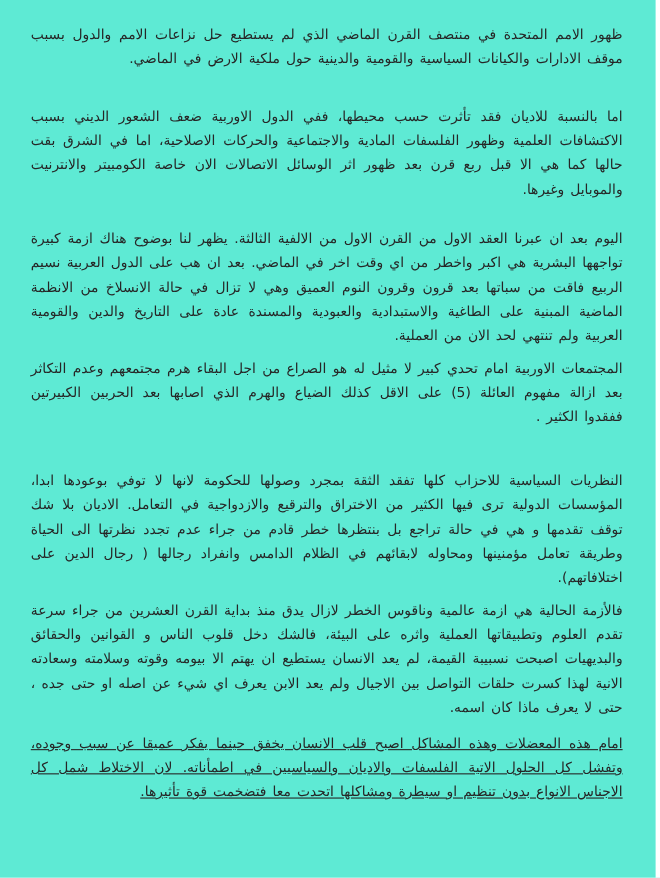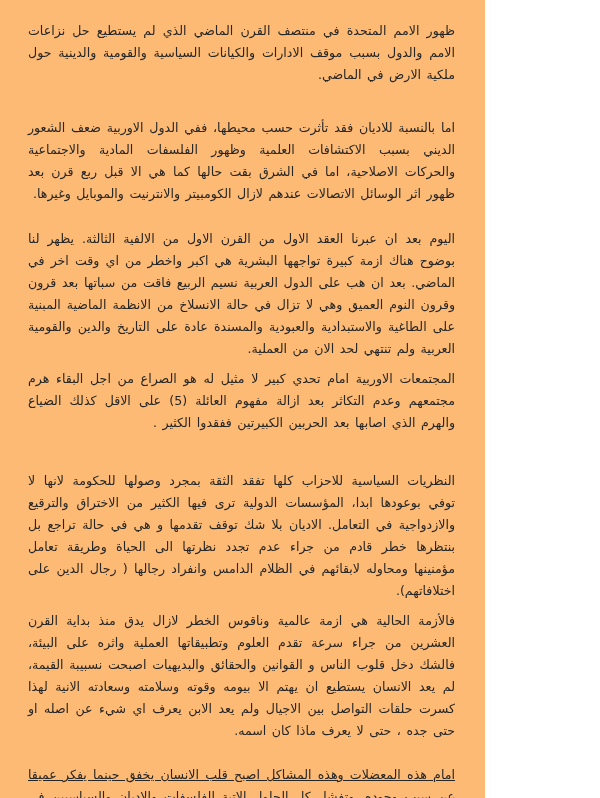--- a/index.html
+++ b/index.html
@@ -8,48 +8,48 @@
   }
   body {
     width: 600px;
     height: 798px;
     background: #ffffff;
     overflow: hidden;
     font-family: "DejaVu Sans", sans-serif;
   }
   .page {
     box-sizing: border-box;
-    width: 485px;
+    width: 596px;
     height: 798px;
     padding: 20px 30px 0 28px;
-    background: #fdba74;
+    background: #5eead4;
   }
   .doc-paragraph {
     direction: rtl;
     unicode-bidi: embed;
     text-align: justify;
     text-align-last: right;
     color: #262626;
     font-size: 12.6px;
     line-height: 22px;
     word-spacing: 1.5px;
     margin: 0 0 24px 0;
   }
   .doc-paragraph:nth-of-type(1) { margin-bottom: 31px; }
   .doc-paragraph:nth-of-type(2) { margin-bottom: 23px; }
   .doc-paragraph:nth-of-type(3) { margin-bottom: 8px; }
   .doc-paragraph:nth-of-type(4) { margin-bottom: 36px; }
   .doc-paragraph:nth-of-type(5) { margin-bottom: 8px; }
-  .doc-paragraph:nth-of-type(6) { margin-bottom: 22px; }
+  .doc-paragraph:nth-of-type(6) { margin-bottom: 11px; }
   .doc-paragraph:nth-of-type(7) { margin-bottom: 0; text-decoration: underline; }
 </style>
 </head>
 <body>
 
 <div class="page">
   <p class="doc-paragraph">ظهور الامم المتحدة في منتصف القرن الماضي الذي لم يستطيع حل نزاعات الامم والدول بسبب موقف الادارات والكيانات السياسية والقومية والدينية حول ملكية الارض في الماضي.</p>
-  <p class="doc-paragraph">اما بالنسبة للاديان فقد تأثرت حسب محيطها، ففي الدول الاوربية ضعف الشعور الديني بسبب الاكتشافات العلمية وظهور الفلسفات المادية والاجتماعية والحركات الاصلاحية، اما في الشرق بقت حالها كما هي الا قبل ربع قرن بعد ظهور اثر الوسائل الاتصالات عندهم لازال الكومبيتر والانترنيت والموبايل وغيرها.</p>
+  <p class="doc-paragraph">اما بالنسبة للاديان فقد تأثرت حسب محيطها، ففي الدول الاوربية ضعف الشعور الديني بسبب الاكتشافات العلمية وظهور الفلسفات المادية والاجتماعية والحركات الاصلاحية، اما في الشرق بقت حالها كما هي الا قبل ربع قرن بعد ظهور اثر الوسائل الاتصالات الان خاصة الكومبيتر والانترنيت والموبايل وغيرها.</p>
   <p class="doc-paragraph">اليوم بعد ان عبرنا العقد الاول من القرن الاول من الالفية الثالثة. يظهر لنا بوضوح هناك ازمة كبيرة تواجهها البشرية هي اكبر واخطر من اي وقت اخر في الماضي. بعد ان هب على الدول العربية نسيم الربيع فاقت من سباتها بعد قرون وقرون النوم العميق وهي لا تزال في حالة الانسلاخ من الانظمة الماضية المبنية على الطاغية والاستبدادية والعبودية والمسندة عادة على التاريخ والدين والقومية العربية ولم تنتهي لحد الان من العملية.</p>
   <p class="doc-paragraph">المجتمعات الاوربية امام تحدي كبير لا مثيل له هو الصراع من اجل البقاء هرم مجتمعهم وعدم التكاثر بعد ازالة مفهوم العائلة (5) على الاقل كذلك الضياع والهرم الذي اصابها بعد الحربين الكبيرتين ففقدوا الكثير .</p>
   <p class="doc-paragraph">النظريات السياسية للاحزاب كلها تفقد الثقة بمجرد وصولها للحكومة لانها لا توفي بوعودها ابدا، المؤسسات الدولية ترى فيها الكثير من الاختراق والترقيع والازدواجية في التعامل. الاديان بلا شك توقف تقدمها و هي في حالة تراجع بل بنتظرها خطر قادم من جراء عدم تجدد نظرتها الى الحياة وطريقة تعامل مؤمنينها ومحاوله لابقائهم في الظلام الدامس وانفراد رجالها ( رجال الدين على اختلافاتهم).</p>
   <p class="doc-paragraph">فالأزمة الحالية هي ازمة عالمية وناقوس الخطر لازال يدق منذ بداية القرن العشرين من جراء سرعة تقدم العلوم وتطبيقاتها العملية واثره على البيئة، فالشك دخل قلوب الناس و القوانين والحقائق والبديهيات اصبحت نسبيبة القيمة، لم يعد الانسان يستطيع ان يهتم الا بيومه وقوته وسلامته وسعادته الانية لهذا كسرت حلقات التواصل بين الاجيال ولم يعد الابن يعرف اي شيء عن اصله او حتى جده ، حتى لا يعرف ماذا كان اسمه.</p>
   <p class="doc-paragraph">امام هذه المعضلات وهذه المشاكل اصبح قلب الانسان يخفق حينما يفكر عميقا عن سبب وجوده، وتفشل كل الحلول الاتية الفلسفات والاديان والسياسيين في اطمأناته. لان الاختلاط شمل كل الاجناس الانواع بدون تنظيم او سيطرة ومشاكلها اتحدت معا فتضخمت قوة تأثيرها.</p>
 </div>
 
 </body></html>

